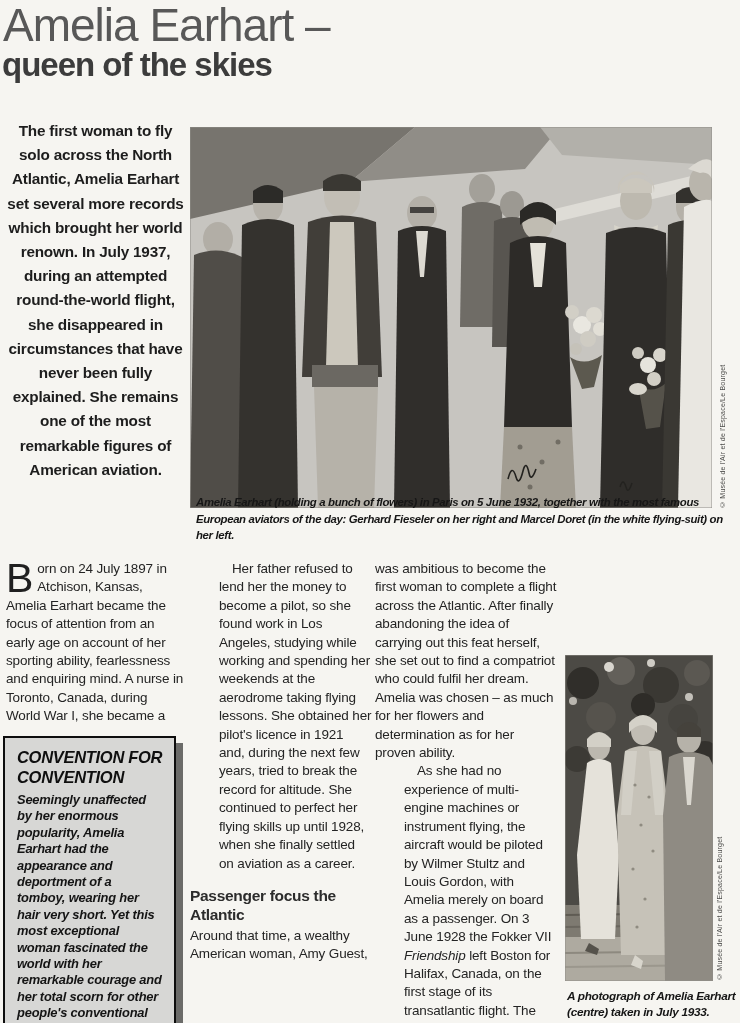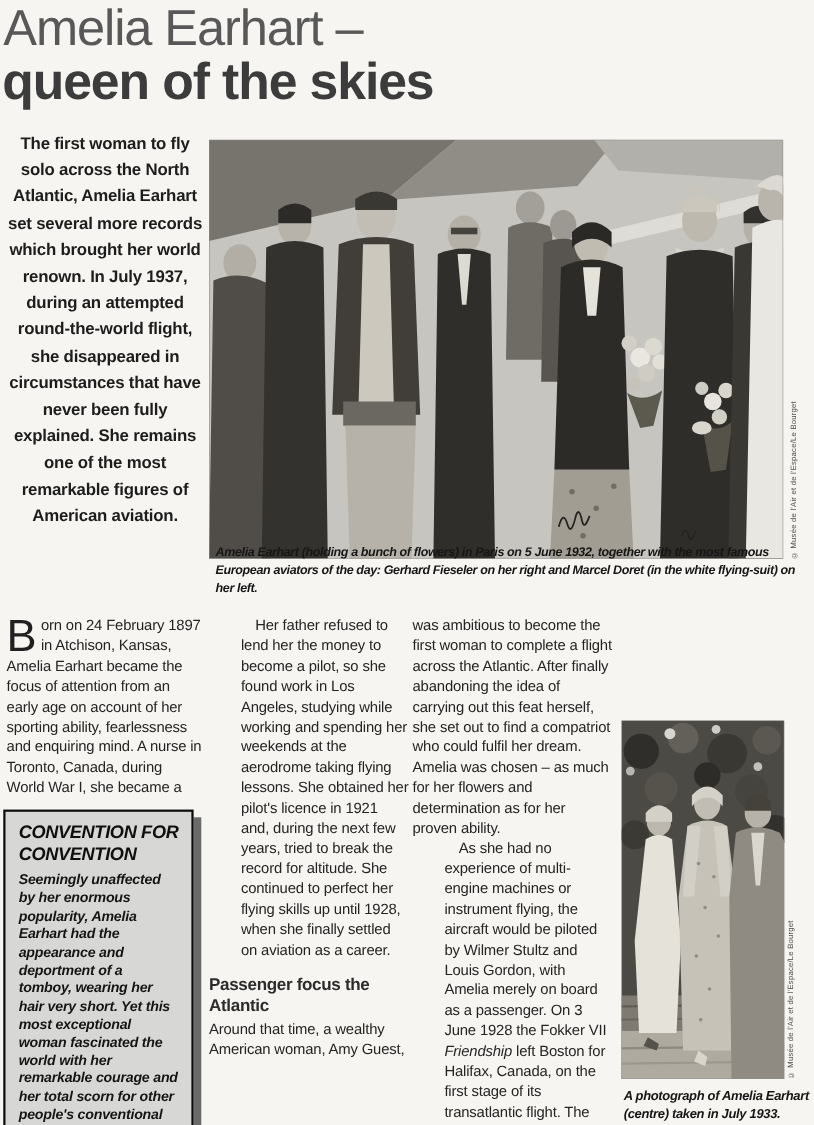--- a/index.html
+++ b/index.html
@@ -19,21 +19,21 @@
     font-family:"Liberation Sans", sans-serif;
     overflow:hidden;
   }
   .title-line1{
     position:absolute;left:3px;top:-2px;
     font-size:46px;font-weight:400;letter-spacing:-1px;
     color:var(--title_light);white-space:nowrap;
   }
   .title-line2{
     position:absolute;left:2px;top:46px;
-    font-size:47px;font-weight:700;letter-spacing:-1px;
+    font-size:33px;font-weight:700;letter-spacing:-1px;
     color:var(--title_dark);white-space:nowrap;
   }
   .intro{
     position:absolute;left:5px;top:119px;width:181px;
     font-size:15.3px;font-weight:700;line-height:24.2px;
     letter-spacing:-0.2px;color:var(--text_dark);text-align:center;
   }
   .photo-main{position:absolute;left:190px;top:127px;width:522px;height:381px;}
   .photo-secondary{position:absolute;left:565px;top:655px;width:148px;height:326px;}
   .photo-main svg,.photo-secondary svg{display:block;}
@@ -180,21 +180,21 @@
 
       <rect width="522" height="381" fill="none" stroke="#8f8d88" stroke-width="1"></rect>
     </svg>
   </figure>
 
   <div class="credit credit-main">© Musée de l'Air et de l'Espace/Le Bourget</div>
 
   <div class="caption caption-main">Amelia Earhart (holding a bunch of flowers) in Paris on 5 June 1932, together with the most famous European aviators of the day: Gerhard Fieseler on her right and Marcel Doret (in the white flying-suit) on her left.</div>
 
   <div class="col col1">
-    <p><span class="dropcap">B</span><span>orn on 24 February 1897 in Atchison, Kansas, Amelia Earhart became the focus of attention from an early age on account of her sporting ability, fearlessness and enquiring mind. A nurse in Toronto, Canada, during World War I, she became a</span></p>
+    <p><span class="dropcap">B</span><span>orn on 24 July 1897 in Atchison, Kansas, Amelia Earhart became the focus of attention from an early age on account of her sporting ability, fearlessness and enquiring mind. A nurse in Toronto, Canada, during World War I, she became a</span></p>
   </div>
 
   <div class="sidebar">
     <div class="sidebar-title">CONVENTION FOR CONVENTION</div>
     <div class="sidebar-body">Seemingly unaffected by her enormous popularity, Amelia Earhart had the appearance and deportment of a tomboy, wearing her hair very short. Yet this most exceptional woman fascinated the world with her remarkable courage and her total scorn for other people's conventional attitudes.</div>
   </div>
 
   <div class="col col2">
     <p class="indent">Her father refused to lend her the money to become a pilot, so she found work in Los Angeles, studying while working and spending her weekends at the aerodrome taking flying lessons. She obtained her pilot's licence in 1921 and, during the next few years, tried to break the record for altitude. She continued to perfect her flying skills up until 1928, when she finally settled on aviation as a career.</p>
     <p class="subhead">Passenger focus the Atlantic</p>

